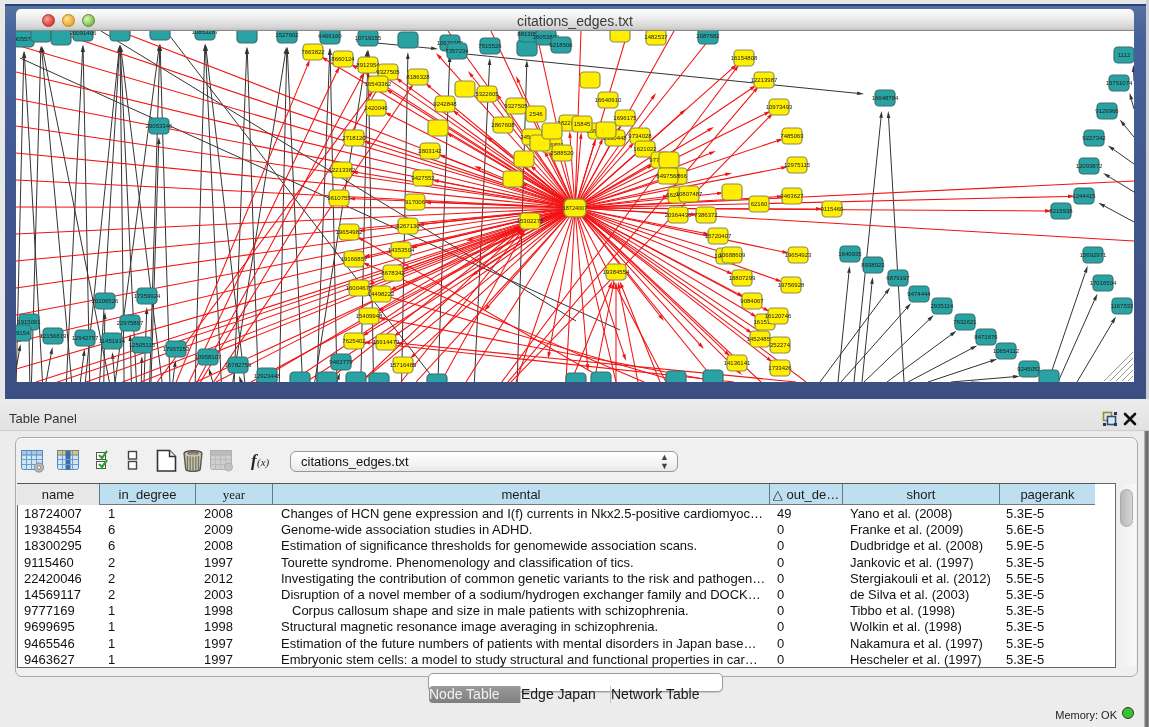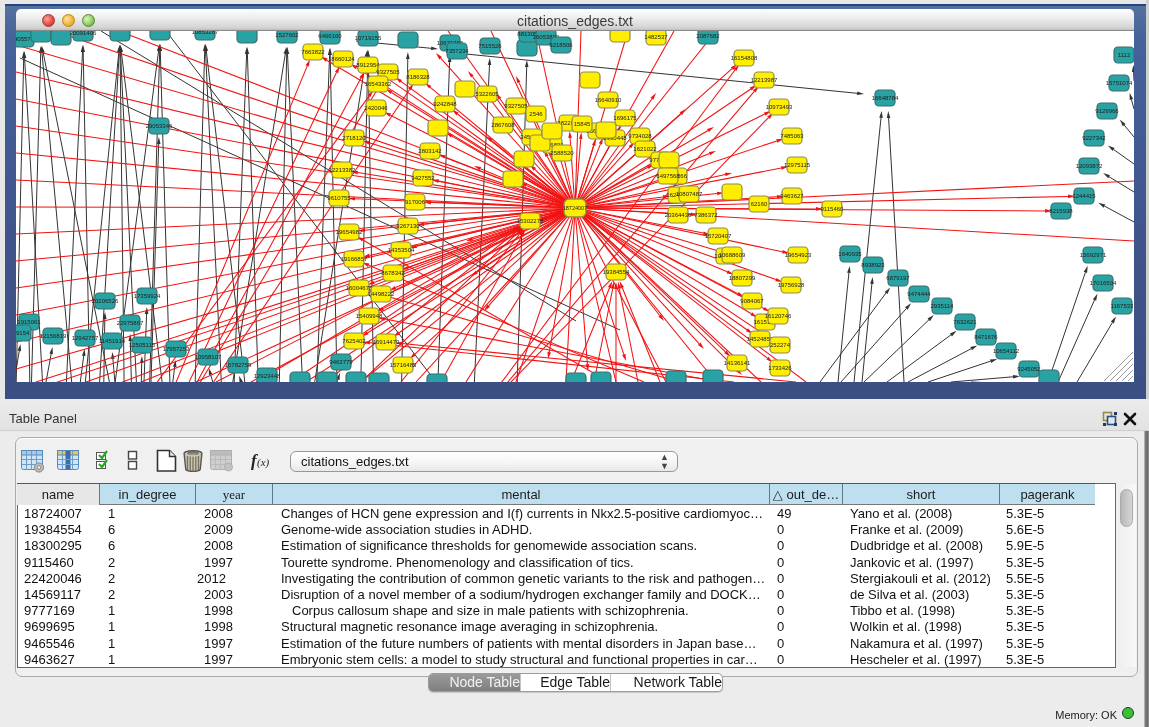--- a/index.html
+++ b/index.html
@@ -41,21 +41,21 @@
   border:1px solid #666; background:#fff; }
 .trow { position:absolute; left:0; width:1149px; height:17px; font-size:13px; color:#111; }
 .trow span { position:absolute; top:1px; white-space:nowrap; }
 #vscroll { position:absolute; left:1117px; top:484px; width:19px; height:183px;
   background:linear-gradient(90deg,#eee,#f8f8f8); }
 #vthumb { position:absolute; left:1120px; top:489px; width:13px; height:38px;
   background:linear-gradient(90deg,#b8b8b8,#d6d6d6); border:1px solid #aaa; border-radius:7px; }
 #tabs { position:absolute; left:428px; top:673px; width:295px; height:19px;
   background:#fff; border:1px solid #9c9c9c; border-radius:5px;
   box-shadow:0 1px 1px rgba(0,0,0,.15); font-size:14px; }
-#tabs .seg { position:absolute; top:0; height:17px; line-height:17px; text-align:right; color:#1a1a1a; }
+#tabs .seg { position:absolute; top:12px; height:17px; line-height:17px; text-align:left; color:#1a1a1a; }
 #seg1 { left:0; width:91px; background:linear-gradient(180deg,#9a9a9a,#7f7f7f);
   color:#f2f2f2 !important; border-radius:4px 0 0 4px; }
 #seg2 { left:91px; width:90px; border-left:1px solid #c4c4c4; }
 #seg3 { left:181px; width:112px; border-left:1px solid #c4c4c4; }
 #mem { position:absolute; right:32px; top:709px; font-size:11px; color:#222; }
 #memdot { position:absolute; left:1122px; top:707px; width:12px; height:12px;
   background:#35c42f; border:1.5px solid #333; border-radius:50%; }
 #rightstrip-bot { position:absolute; left:1144px; top:431px; width:5px; height:296px;
   background:linear-gradient(90deg,#c9c9c9 0,#6f6f6f 35%,#6f6f6f 75%,#9a9a9a 100%); }
 </style></head>
@@ -874,21 +874,21 @@
     <span style="left:108px">2</span>
     <span style="left:204px">1997</span>
     <span style="left:281px">Tourette syndrome. Phenomenology and classification of tics.</span>
     <span style="left:777px">0</span>
     <span style="left:850px">Jankovic et al. (1997)</span>
     <span style="left:1006px">5.3E-5</span>
   </div>
 <div class="trow" style="top:569.8px">
     <span style="left:24px">22420046</span>
     <span style="left:108px">2</span>
-    <span style="left:197px">2012</span>
+    <span style="left:204px">2012</span>
     <span style="left:281px">Investigating the contribution of common genetic variants to the risk and pathogen…</span>
     <span style="left:777px">0</span>
     <span style="left:850px">Stergiakouli et al. (2012)</span>
     <span style="left:1006px">5.5E-5</span>
   </div>
 <div class="trow" style="top:586.0px">
     <span style="left:24px">14569117</span>
     <span style="left:108px">2</span>
     <span style="left:204px">2003</span>
     <span style="left:281px">Disruption of a novel member of a sodium/hydrogen exchanger family and DOCK…</span>
@@ -929,17 +929,17 @@
     <span style="left:204px">1997</span>
     <span style="left:281px">Embryonic stem cells: a model to study structural and functional properties in car…</span>
     <span style="left:777px">0</span>
     <span style="left:850px">Hescheler et al. (1997)</span>
     <span style="left:1006px">5.3E-5</span>
   </div>
 <div id="vscroll"></div>
 <div id="vthumb"></div>
 <div id="tabs">
   <div class="seg" id="seg1">Node Table</div>
-  <div class="seg" id="seg2">Edge Table</div>
+  <div class="seg" id="seg2">Edge Japan</div>
   <div class="seg" id="seg3">Network Table</div>
 </div>
 <div id="mem">Memory: OK</div>
 <div id="memdot"></div>
 <div id="rightstrip-bot"></div>
 </body></html>

